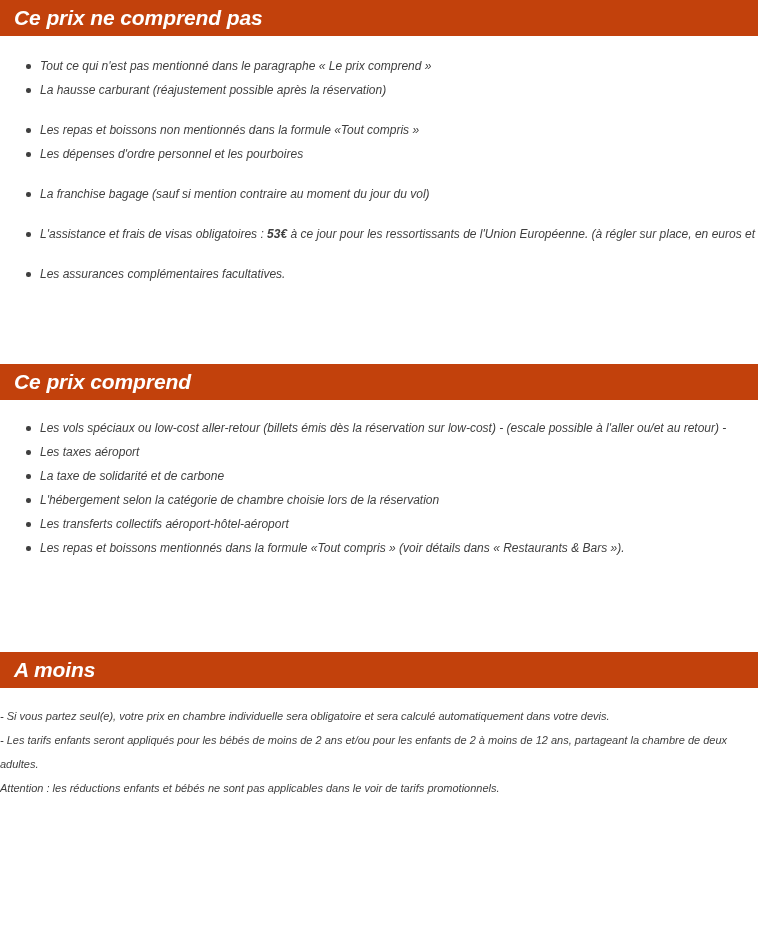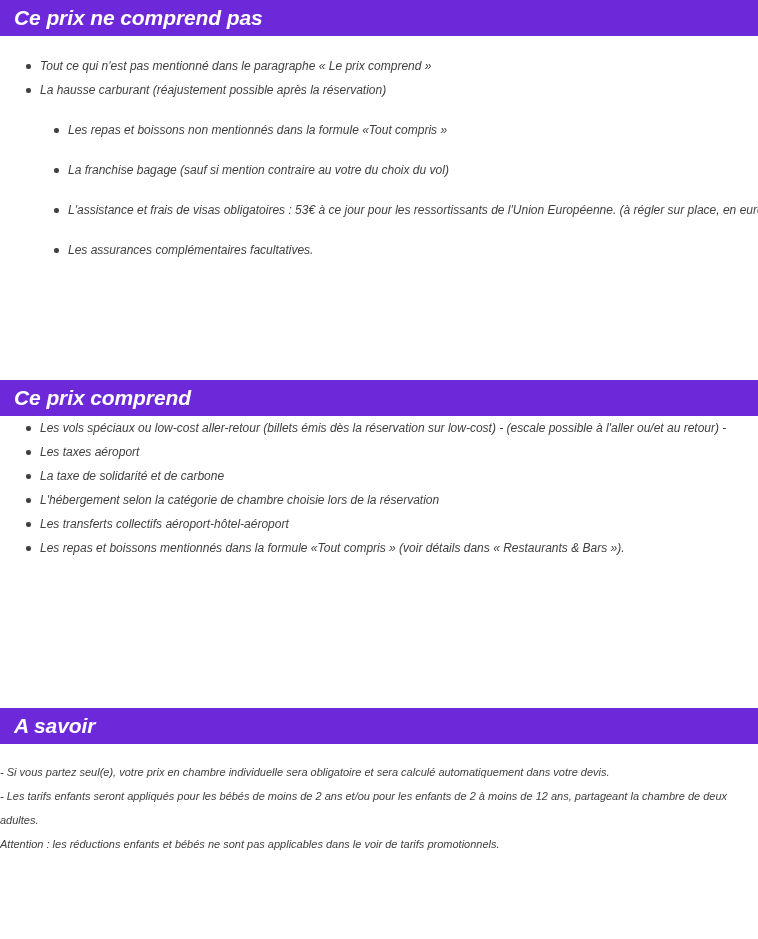--- a/index.html
+++ b/index.html
@@ -17,21 +17,21 @@
 
   .page {
     position: relative;
     width: 758px;
     height: 939px;
     overflow: hidden;
   }
 
   
   .section-bar {
-    background: #6d28d9;
+    background: #c2410c;
     height: 36px;
     display: flex;
     align-items: center;
     padding-left: 14px;
     box-sizing: border-box;
     width: 100%;
   }
   .section-bar .section-title {
     color: #ffffff;
     font-style: italic;
@@ -70,47 +70,47 @@
     position: absolute;
     left: 26px;
     top: 10px;
     width: 4.5px;
     height: 4.5px;
     border-radius: 50%;
     background: #3f3f3f;
   }
   ul.bullets > li.spaced {
     margin-top: 16px;
-    margin-left: 28px;
   }
   li b, li .bold {
-    font-weight: normal;
+    font-weight: bold;
     font-style: italic;
   }
 
   
   #sec-exclusions .section-body {
     padding-top: 18px;
     height: 328px;
   }
   #sec-exclusions ul.bullets > li {
     line-height: 24px;
   }
   #sec-exclusions li.long {
     white-space: normal;
     width: 790px;          
     padding-right: 0;
   }
 
   
   #sec-inclusions {
-    margin-top: 16px;
+    margin-top: 0;
   }
   #sec-inclusions .section-body {
-    height: 292px;
+    padding-top: 16px;
+    height: 252px;
   }
   #sec-inclusions li.multiline {
     white-space: normal;
     width: 720px;
   }
 
   
   #sec-notes .section-body {
     padding-top: 16px;
     padding-left: 0;
@@ -138,22 +138,25 @@
       <ul class="bullets">
         <li>
           <span>Tout ce qui n'est pas mentionné dans le paragraphe « Le prix comprend »</span>
         </li>
         <li>
           <span>La hausse carburant (réajustement possible après la réservation)</span>
         </li>
         <li class="spaced">
           <span>Les repas et boissons non mentionnés dans la formule «Tout compris »</span>
         </li>
+        <li>
+          <span>Les dépenses d'ordre personnel et les pourboires</span>
+        </li>
         <li class="spaced">
-          <span>La franchise bagage (sauf si mention contraire au votre du choix du vol)</span>
+          <span>La franchise bagage (sauf si mention contraire au moment du jour du vol)</span>
         </li>
         <li class="spaced long">
           <span>L'assistance et frais de visas obligatoires : </span><span class="bold">53€</span><span> à ce jour pour les ressortissants de l'Union Européenne.  (à régler sur place, en euros et en espèces).</span>
         </li>
         <li class="spaced">
           <span>Les assurances complémentaires facultatives.</span>
         </li>
       </ul>
     </div>
   </section>
@@ -181,21 +184,21 @@
         </li>
         <li>
           <span>Les repas et boissons mentionnés dans la formule «Tout compris » (voir détails dans « Restaurants &amp; Bars »).</span>
         </li>
       </ul>
     </div>
   </section>
 
   <section class="section" id="sec-notes">
     <div class="section-bar">
-      <span class="section-title">A savoir</span>
+      <span class="section-title">A moins</span>
     </div>
     <div class="section-body">
       <p class="note-line">- Si vous partez seul(e), votre prix en chambre individuelle sera obligatoire et sera calculé automatiquement dans votre devis.</p>
       <p class="note-line">- Les tarifs enfants seront appliqués pour les bébés de moins de 2 ans et/ou pour les enfants de 2 à moins de 12 ans, partageant la chambre de deux adultes.</p>
       <p class="note-line">Attention : les réductions enfants et bébés ne sont pas applicables dans le voir de tarifs promotionnels.</p>
     </div>
   </section>
 
 </div>
 

